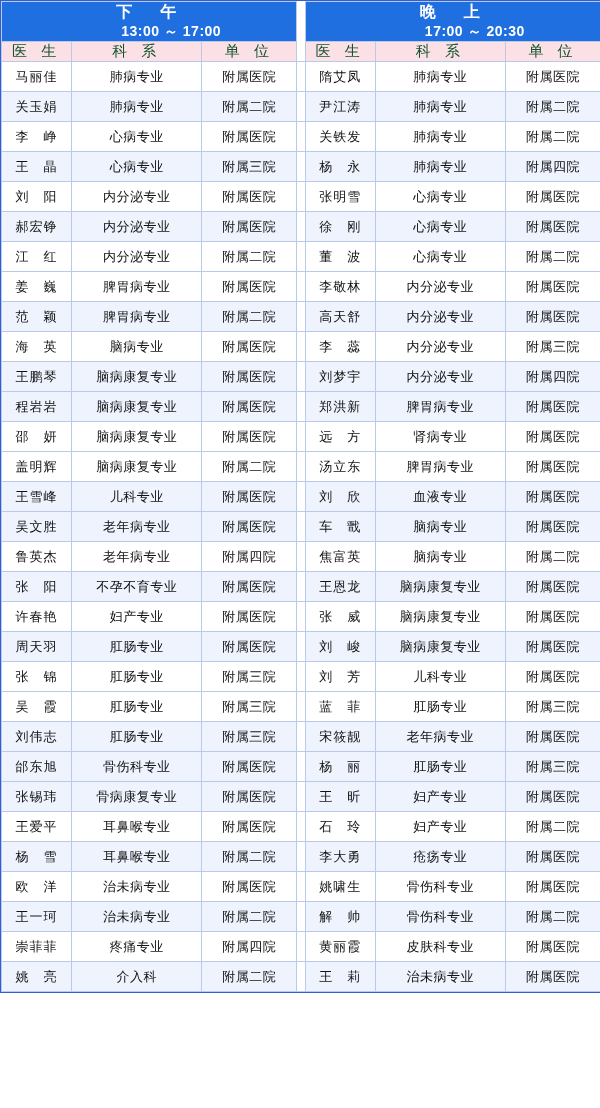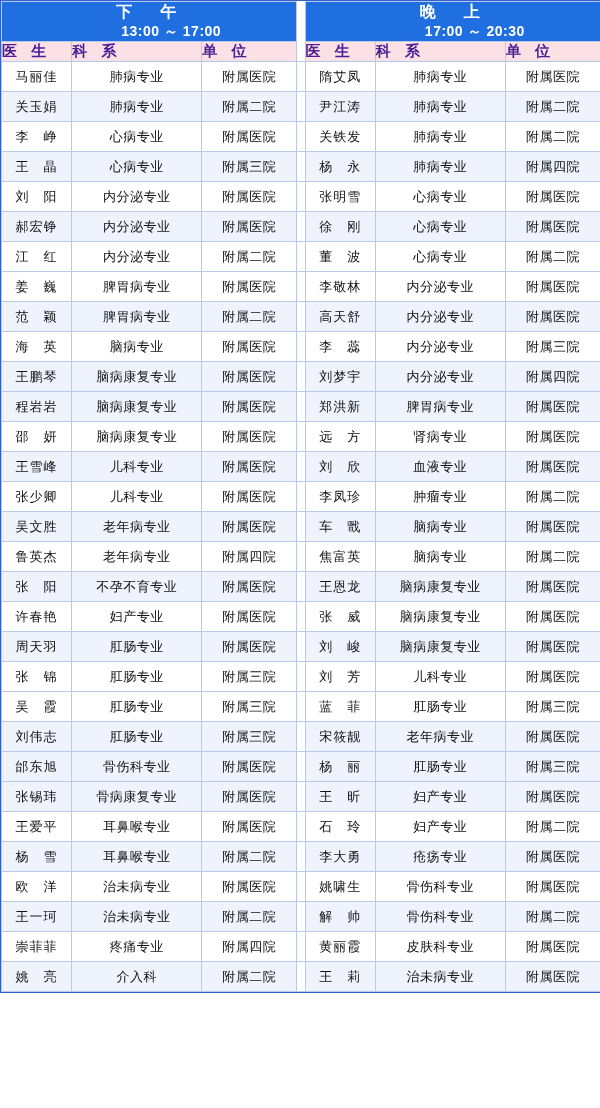--- a/index.html
+++ b/index.html
@@ -44,24 +44,24 @@
   .session-time {
     font-size: 14px;
     font-weight: bold;
     line-height: 19px;
     letter-spacing: 0.5px;
     padding-left: 44px;
   }
   
   .col-header td {
     background: #fbe0e6;
-    color: #4c1d95;
-    text-align: left;
+    color: #14532d;
+    text-align: center;
     font-size: 15px;
-    font-weight: bold;
+    font-weight: normal;
     letter-spacing: 5px;
     padding: 7px 0 8px 0;
     border: 1px solid #e7c3cd;
   }
   
   tr.data td {
     text-align: center;
     font-size: 13px;
     color: #111111;
     height: 29px;
@@ -238,37 +238,37 @@
         </tr>
         <tr class="data odd">
           <td class="name">邵　妍</td>
           <td class="dept">脑病康复专业</td>
           <td class="unit">附属医院</td>
           <td class="gap"></td>
           <td class="name">远　方</td>
           <td class="dept">肾病专业</td>
           <td class="unit">附属医院</td>
         </tr>
+        <tr class="data odd">
+          <td class="name">盖明辉</td>
+          <td class="dept">脑病康复专业</td>
+          <td class="unit">附属二院</td>
+          <td class="gap"></td>
+          <td class="name">汤立东</td>
+          <td class="dept">脾胃病专业</td>
+          <td class="unit">附属医院</td>
+        </tr>
         <tr class="data even">
           <td class="name">王雪峰</td>
           <td class="dept">儿科专业</td>
           <td class="unit">附属医院</td>
           <td class="gap"></td>
           <td class="name">刘　欣</td>
           <td class="dept">血液专业</td>
           <td class="unit">附属医院</td>
-        </tr>
-        <tr class="data odd">
-          <td class="name">张少卿</td>
-          <td class="dept">儿科专业</td>
-          <td class="unit">附属医院</td>
-          <td class="gap"></td>
-          <td class="name">李凤珍</td>
-          <td class="dept">肿瘤专业</td>
-          <td class="unit">附属二院</td>
         </tr>
         <tr class="data even">
           <td class="name">吴文胜</td>
           <td class="dept">老年病专业</td>
           <td class="unit">附属医院</td>
           <td class="gap"></td>
           <td class="name">车　戬</td>
           <td class="dept">脑病专业</td>
           <td class="unit">附属医院</td>
         </tr>

